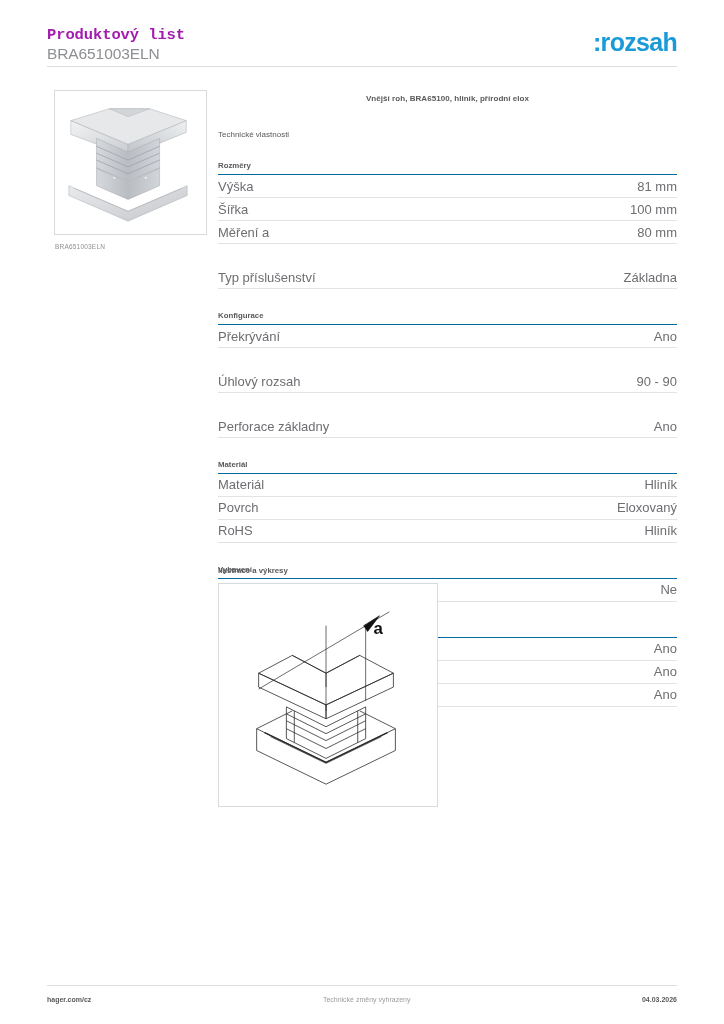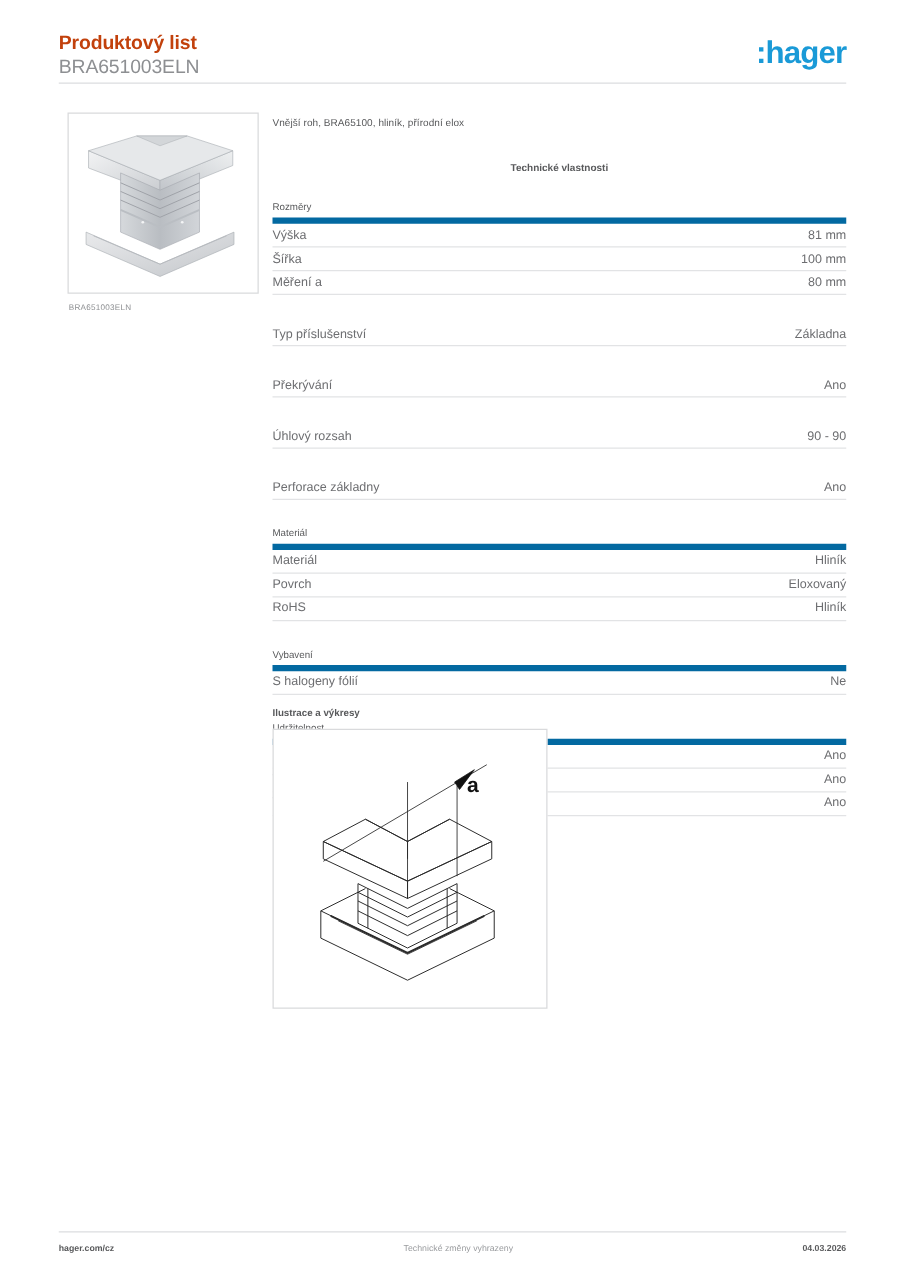--- a/index.html
+++ b/index.html
@@ -31,22 +31,23 @@
     top: 26px;
     width: 630px;
     display: flex;
     justify-content: space-between;
     align-items: flex-start;
   }
   .doc-title-block { line-height: 1.18; }
   .doc-title {
     font-size: 15.5px;
     font-weight: bold;
-    color: #c2410c;
+    color: #a21caf;
     letter-spacing: -0.1px;
+    font-family: Liberation Mono, monospace;
   }
   .doc-subtitle {
     font-size: 15.5px;
     font-weight: normal;
     color: #8d8f92;
     letter-spacing: -0.1px;
     margin-top: 1px;
   }
   .brand-logo {
     font-size: 25px;
@@ -88,46 +89,46 @@
 
   
   .content {
     position: absolute;
     left: 218px;
     top: 94px;
     width: 459px;
   }
   .product-desc {
     font-size: 8px;
-    font-weight: normal;
+    font-weight: bold;
     color: #58595b;
     letter-spacing: 0.05px;
+    text-align: center;
   }
   .section-title {
     font-size: 8px;
-    font-weight: bold;
+    font-weight: normal;
     color: #58595b;
     margin-top: 27px;
-    text-align: center;
   }
   .group {
     margin-top: 22px;
   }
   .group-title {
     font-size: 7.8px;
-    font-weight: normal;
+    font-weight: bold;
     color: #58595b;
     padding-bottom: 4px;
-    border-bottom: 5px solid #0369a1;
+    border-bottom: 1px solid #0369a1;
   }
   .spec-row {
     display: flex;
     justify-content: space-between;
     align-items: baseline;
-    font-size: 10px;
+    font-size: 13px;
     color: #6d6e71;
     padding: 3.6px 0 3.4px 0;
     border-bottom: 1px solid #e2e3e5;
   }
   .spec-label { text-align: left; }
   .spec-value { text-align: right; }
 
   
   .drawing-heading {
     position: absolute;
@@ -186,21 +187,21 @@
 </head>
 <body>
 
 <div class="page">
 
   <div class="header">
     <div class="doc-title-block">
       <div class="doc-title">Produktový list</div>
       <div class="doc-subtitle">BRA651003ELN</div>
     </div>
-    <div class="brand-logo">:hager</div>
+    <div class="brand-logo">:rozsah</div>
   </div>
   <div class="header-rule"></div>
 
   <div class="photo-box">
     <svg viewBox="0 0 153 145" width="151" height="143">
       <defs>
         <linearGradient id="gTopL" x1="0" y1="0" x2="1" y2="1">
           <stop offset="0" stop-color="#f2f3f4"></stop>
             <stop offset="1" stop-color="#c9ccd0"></stop>
         </linearGradient>
@@ -257,20 +258,21 @@
             <span class="spec-value">80 mm</span>
           </div>
         </div>
         <div class="group">
           <div class="spec-row">
             <span class="spec-label">Typ příslušenství</span>
             <span class="spec-value">Základna</span>
           </div>
         </div>
         <div class="group">
+          <div class="group-title">Konfigurace</div>
           <div class="spec-row">
             <span class="spec-label">Překrývání</span>
             <span class="spec-value">Ano</span>
           </div>
         </div>
         <div class="group">
           <div class="spec-row">
             <span class="spec-label">Úhlový rozsah</span>
             <span class="spec-value">90 - 90</span>
           </div>

